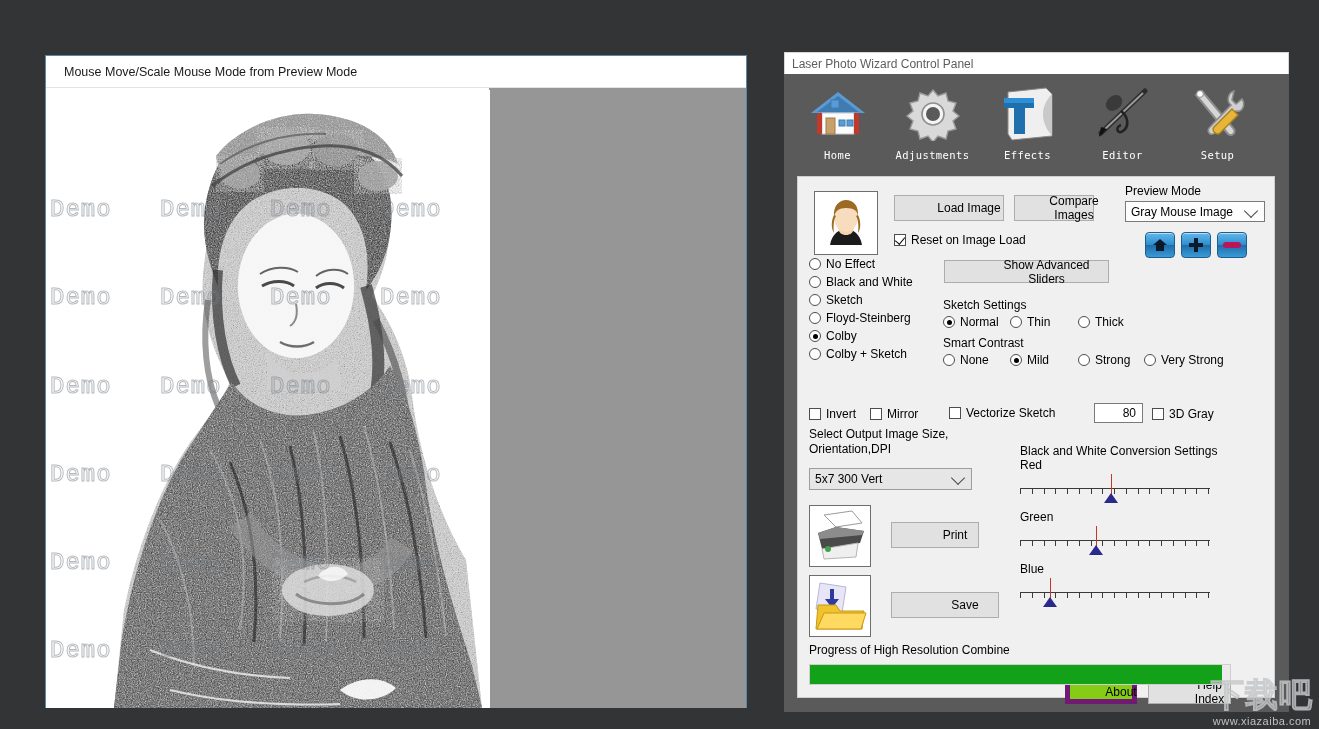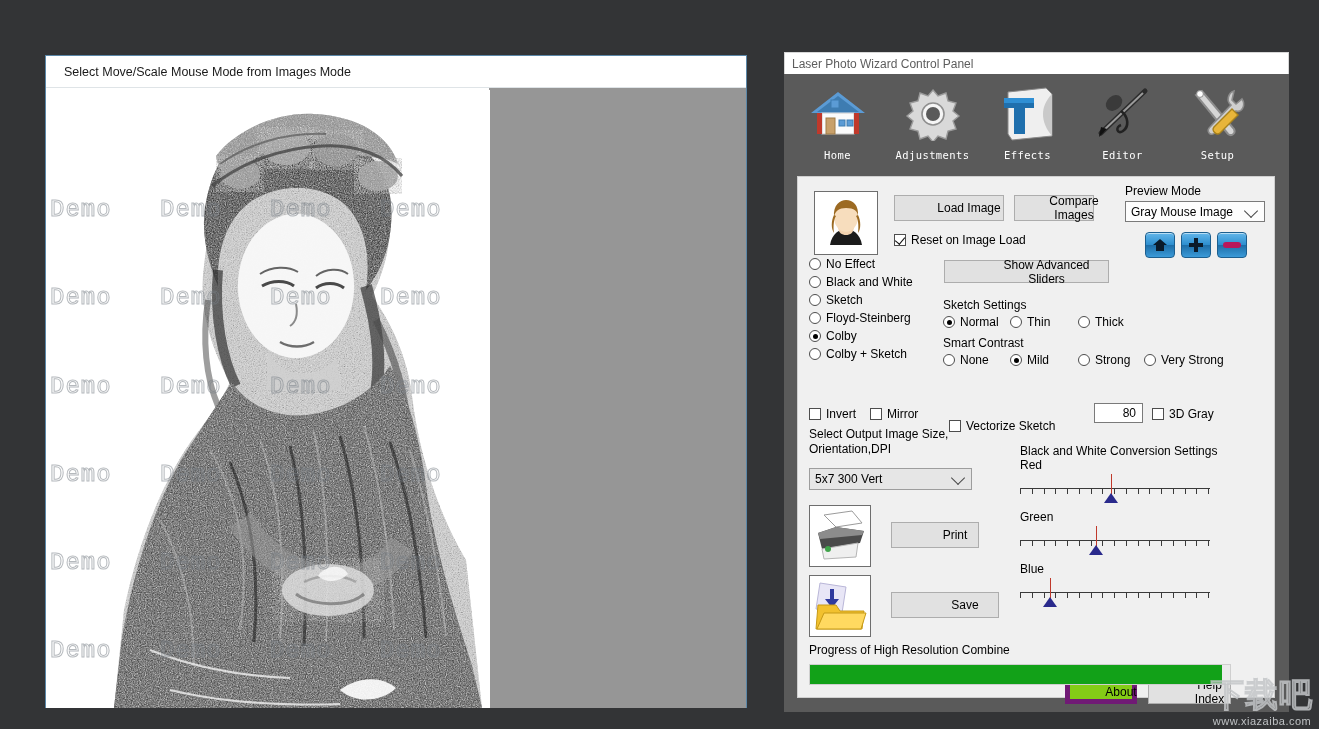--- a/index.html
+++ b/index.html
@@ -224,21 +224,21 @@
     font-size:11px;color:#bfc2c4;letter-spacing:.5px;
   }
 </style>
 </head>
 <body>
 
 <div class="root">
 
   <div id="preview-window">
 
-    <div id="preview-titlebar">Select Move/Scale Mouse Mode from Images Mode</div>
+    <div id="preview-titlebar">Mouse Move/Scale Mouse Mode from Preview Mode</div>
 
     <div id="preview-canvas">
 
       <div id="gray-pad"></div>
 
       <div id="photo">
         <svg width="400" height="618" viewBox="0 0 400 618" xmlns="http://www.w3.org/2000/svg">
           <defs>
             <filter id="grain">
               <feTurbulence type="fractalNoise" baseFrequency="0.85" numOctaves="4" seed="7" result="n"></feTurbulence>
@@ -580,21 +580,21 @@
         </div>
 
       <div class="rowitem" style="left:11px;top:230px;">
         <span class="cbx"></span>
         <span>Invert</span>
       </div>
       <div class="rowitem" style="left:72px;top:230px;">
         <span class="cbx"></span>
         <span>Mirror</span>
       </div>
-      <div class="rowitem" style="left:151px;top:242px;">
+      <div class="rowitem" style="left:151px;top:229px;">
         <span class="cbx"></span>
         <span>Vectorize Sketch</span>
       </div>
 
       <div class="txtfield" style="position:absolute;left:296px;top:226px;width:49px;height:20px;">80</div>
 
       <div class="rowitem" style="left:354px;top:230px;">
         <span class="cbx"></span>
         <span>3D Gray</span>
       </div>

